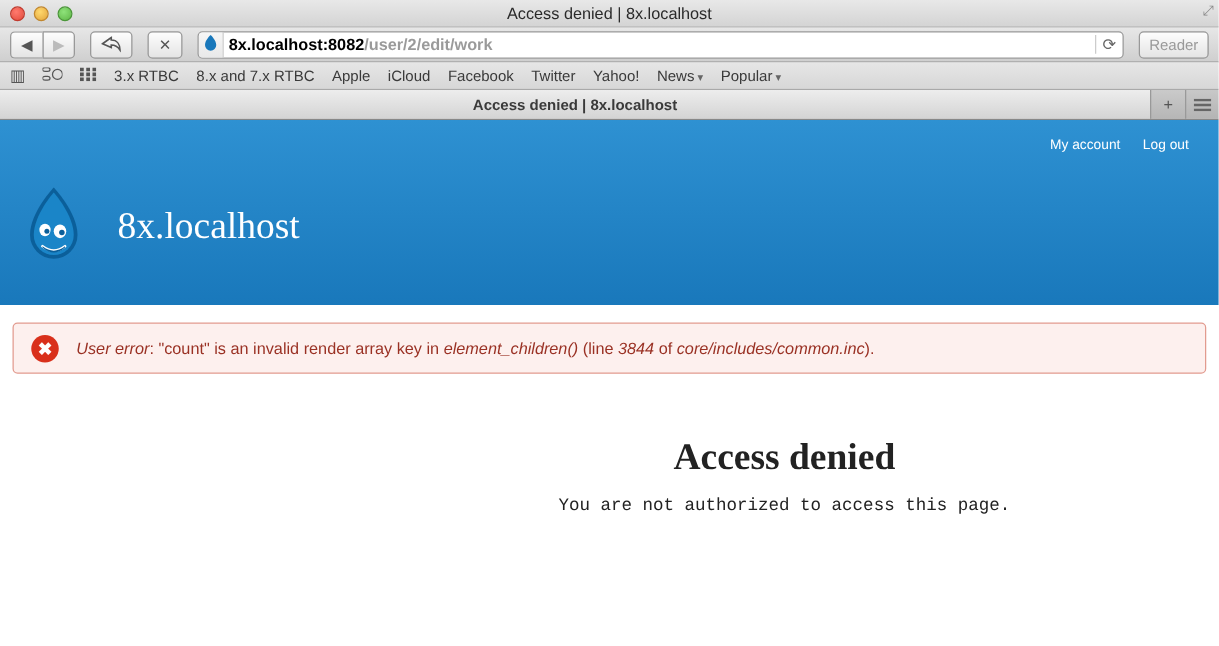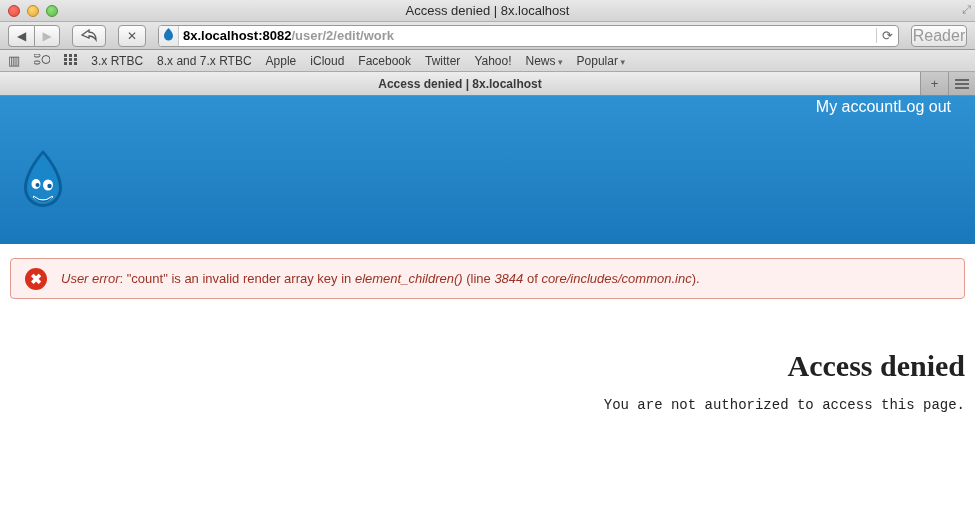--- a/index.html
+++ b/index.html
@@ -21,50 +21,50 @@
 .tb-btn { height: 22px; background: linear-gradient(#fdfdfd, #e4e4e4); border: 1px solid #999; display: flex; align-items: center; justify-content: center; font-size: 12px; color: #555; }
 .nav-back { width: 26px; border-radius: 4px 0 0 4px; border-right: none; }
 .nav-fwd { width: 26px; border-radius: 0 4px 4px 0; }
 .share-btn { width: 34px; border-radius: 4px; margin-left: 6px; }
 .stop-btn { width: 28px; border-radius: 4px; margin-left: 6px; }
 .addr-wrap { flex: 1; display: flex; align-items: center; background: #fff; border: 1px solid #999; border-radius: 4px; height: 22px; margin-left: 6px; overflow: hidden; }
 .favicon { width: 20px; height: 22px; display: flex; align-items: center; justify-content: center; background: linear-gradient(#f7f7f7,#e8e8e8); border-right: 1px solid #ccc; }
 .addr-input { flex: 1; border: none; outline: none; font-size: 13px; padding: 0 4px; color: #000; background: transparent; font-weight: bold; }
 .addr-input .dim { color: #9a9a9a; }
 .reload { width: 22px; text-align: center; color: #666; border-left: 1px solid #ccc; font-size: 13px; }
-.reader-btn { width: 56px; border-radius: 4px; margin-left: 6px; color: #999; font-size: 16px; }
+.reader-btn { width: 56px; border-radius: 4px; margin-left: 6px; color: #999; font-size: 12px; }
 
 
 .bookmarks { height: 22px; background: linear-gradient(#e6e6e6,#d7d7d7); border-bottom: 1px solid #a9a9a9; display: flex; align-items: center; padding: 0 8px; gap: 14px; font-size: 12px; color: #3a3a3a; }
 .bm-icon { font-size: 13px; color: #555; }
 .bm-item { cursor: default; }
 .bm-folder::after { content: " ▾"; font-size: 9px; color: #666; }
 
 
 .tabbar { height: 24px; background: linear-gradient(#c8c8c8,#b4b4b4); border-bottom: 1px solid #888; display: flex; align-items: stretch; }
 .tab { flex: 1; border-right: 1px solid #999; display: flex; align-items: center; justify-content: center; font-size: 12px; color: #3a3a3a; position: relative; }
 .tab.active { background: linear-gradient(#ededed,#d4d4d4); font-weight: bold; }
 .tab-add { width: 28px; display: flex; align-items: center; justify-content: center; color: #555; border-right: 1px solid #999; background: linear-gradient(#cacaca,#b6b6b6); }
 .tab-handle { width: 26px; display: flex; align-items: center; justify-content: center; color: #666; }
 
 
 .page-header { background: linear-gradient(#2e91d2, #1978bb); color: #fff; position: relative; padding-bottom: 0; }
-.user-links { position: absolute; top: 2px; right: 24px; display: flex; font-size: 16px; }
+.user-links { position: absolute; top: 14px; right: 24px; display: flex; gap: 18px; font-size: 11px; }
 .user-links span { cursor: pointer; }
 .branding { display: flex; align-items: center; gap: 22px; padding: 52px 14px 30px; }
 .site-name { font-size: 30px; font-weight: normal; font-family: Georgia, "Times New Roman", serif; }
 .nav-tabs { padding-left: 12px; }
 .nav-tab { display: inline-block; background: #e6e6e6; color: #333; padding: 6px 14px 7px; border-radius: 8px 8px 0 0; font-size: 13px; }
 
 .content-wrap { padding: 14px 10px; }
 .msg-error { border: 1px solid #e29b8f; background: #fdf0ee; border-radius: 4px; padding: 12px 12px 12px 50px; position: relative; color: #9a3124; font-size: 13px; }
 .msg-icon { position: absolute; left: 14px; top: 9px; width: 22px; height: 22px; border-radius: 50%; background: #d9301b; color: #fff; display: flex; align-items: center; justify-content: center; font-weight: bold; font-size: 14px; }
 .msg-error em { font-style: italic; text-align: center; }
 
-.main-body { max-width: 680px; margin: 50px auto 13px; text-align: right; padding-left:0; }
+.main-body { max-width: 680px; margin: 50px auto 13px; text-align: center; padding-left:0; }
 .main-body { margin-left: 280px; }
 .page-title { font-family: Georgia, "Times New Roman", serif; font-size: 30px; color: #222; margin-bottom: 14px; }
 .body-text { font-family: Liberation Mono, monospace; font-size: 14px; color: #222; }
 
 
 .drop-icon svg { width: 58px; height: 66px; display: block; }
 </style>
 </head>
 <body>
 
@@ -161,20 +161,21 @@
         <path d="M29 2 C29 2 10 22 10 40 A19 19 0 0 0 48 40 C48 22 29 2 29 2 Z" fill="#0b5f9a"></path>
         <path d="M29 6 C29 6 13 24 13 40 A16 16 0 0 0 45 40 C45 24 29 6 29 6 Z" fill="#1a85c8"></path>
         <ellipse cx="22" cy="36" rx="4.5" ry="5" fill="#fff"></ellipse>
         <ellipse cx="34" cy="37" rx="5" ry="5.5" fill="#fff"></ellipse>
         <circle cx="23.5" cy="37" r="2" fill="#0b5f9a"></circle>
         <circle cx="35.5" cy="38" r="2.2" fill="#0b5f9a"></circle>
         <path d="M20 49 Q29 56 38 49" stroke="#fff" stroke-width="2.2" fill="none" stroke-linecap="round"></path>
         <path d="M20 49 Q29 56 38 49 L38 50 Q29 58 20 50 Z" fill="#0b5f9a"></path>
       </svg>
     </div>
+    <div class="site-name">8x.localhost</div>
   </div>
 </div>
 
 <div class="content-wrap">
   <div class="msg-error">
     <div class="msg-icon">✖</div>
     <em>User error</em><span>: "count" is an invalid render array key in </span><em>element_children()</em><span> (line </span><em>3844</em><span> of </span><em>core/includes/common.inc</em><span>).</span>
   </div>
   <div class="main-body">
     <h1 class="page-title">Access denied</h1>

